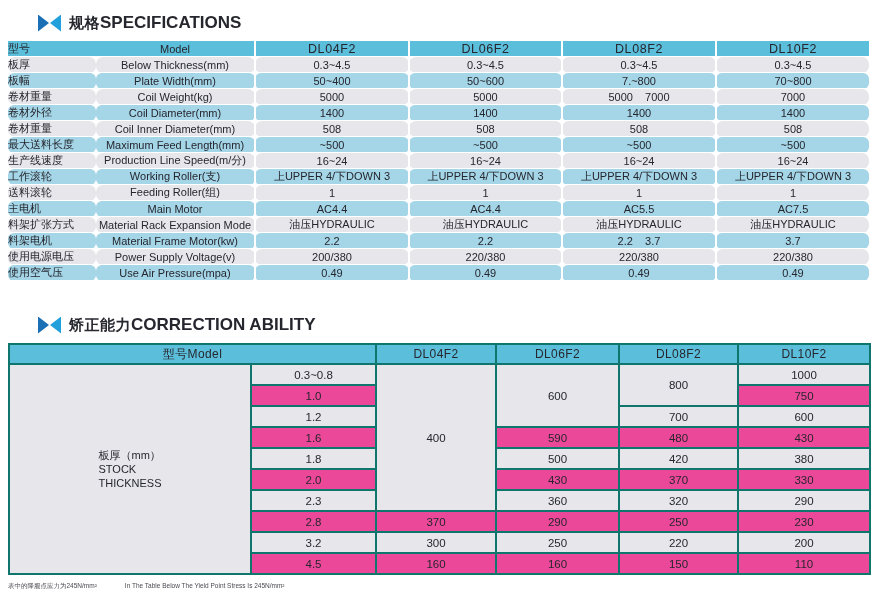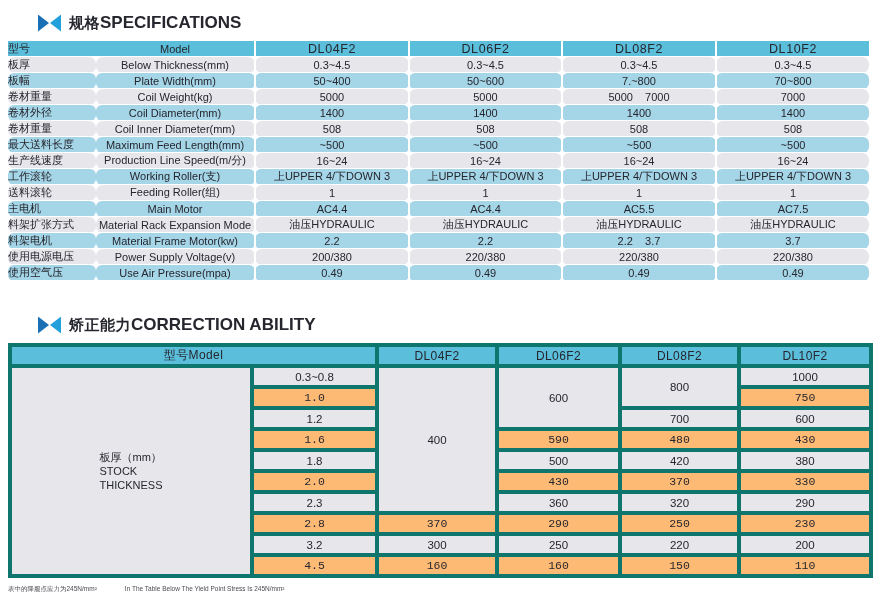--- a/index.html
+++ b/index.html
@@ -25,25 +25,25 @@
   .t1 td.le { text-align: center; }
   .t1 td.m  { text-align: center; border-left: 2px solid #fff; white-space: pre; }
   .t1 tr.hdr td { background: #5bbeda; }
   .t1 tr.hdr td.m { font-size: 12.5px; letter-spacing: 0.6px; }
   .t1 tr.g td { background: #e6e6eb; border-radius: 7px; }
   .t1 tr.b td { background: #a4d6e8; border-radius: 6px; }
 
   
   .t2 { margin-top: 0; }
   .t2 td { font-size: 11.5px; text-align: center; vertical-align: middle;
-           border: 4px solid #0f766e; overflow: hidden; }
+           border: 2px solid #0f766e; overflow: hidden; }
   .t2 tr.hdr td { background: #5bbeda; height: 20px; font-size: 12px; letter-spacing: 0.4px; }
   .t2 tr.r { height: 21px; }
   .t2 td.bgg { background: #e6e6eb; }
-  .t2 td.bgb { background: #fdba74; font-family: Liberation Mono, monospace; }
+  .t2 td.bgb { background: #ec4899; }
   .t2 td.stock { background: #e6e6eb; }
   .stock-inner { display: inline-block; text-align: left; font-size: 11px; line-height: 14px; }
   .gap2 { height: 33px; }
 
   .footnote { margin-top: 7px; font-size: 6.5px; color: #4a4a52; display: flex; }
   .footnote .fn-en { margin-left: 28px; }
 </style>
 </head>
 <body>
 

